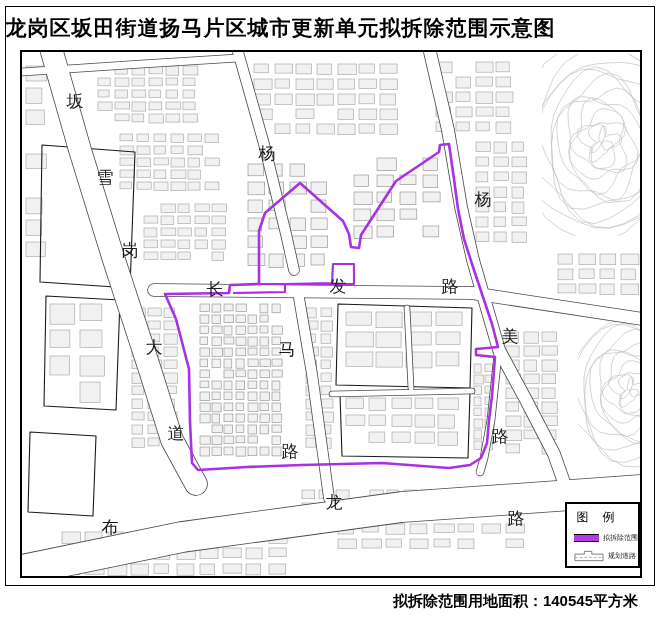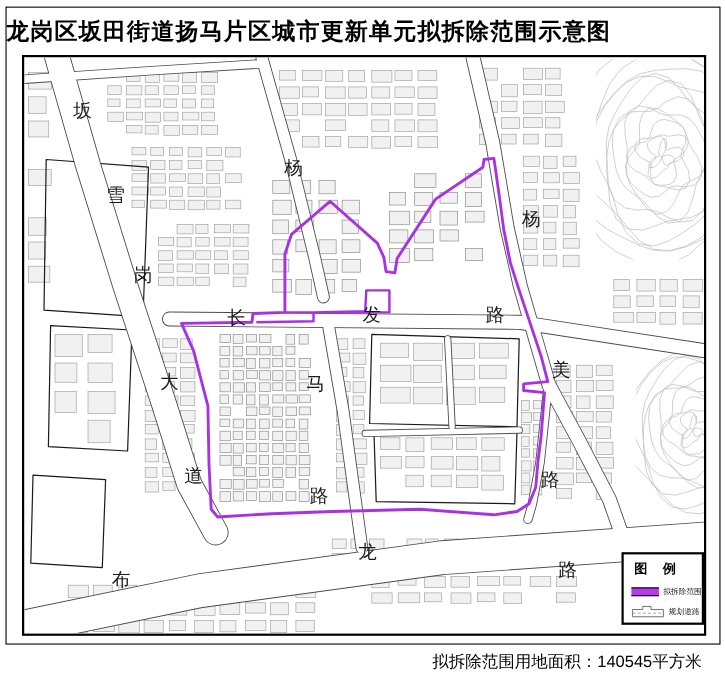--- a/index.html
+++ b/index.html
@@ -7,29 +7,29 @@
        font-family:"Liberation Sans","DejaVu Sans",sans-serif;color:#111;}
   .outer-frame{position:absolute;left:5px;top:6px;width:648px;height:578px;
        border:1px solid #000;pointer-events:none;}
   .page-title{position:absolute;left:0;top:14px;width:561px;text-align:center;
        font-size:21px;font-weight:bold;letter-spacing:1px;color:#000;}
   .map-frame{position:absolute;left:20px;top:50px;width:618px;height:524px;
        border:2px solid #000;background:#fff;overflow:hidden;}
   .map-frame svg{display:block;}
   .legend{position:absolute;left:565px;top:502px;width:71px;height:62px;
        background:#fff;border:2px solid #000;z-index:6;}
-  .legend-title{text-align:center;font-size:12px;font-weight:bold;
+  .legend-title{text-align:center;font-size:12px;font-weight:normal;
        letter-spacing:14px;margin-top:5px;color:#000;}
   .legend-row{display:flex;align-items:center;margin:7px 0 0 7px;}
   .legend-row .lab{font-size:7px;margin-left:4px;color:#222;white-space:nowrap;}
   .sw-demolition{width:30px;height:8px;background:#b43ce8;
        border-top:1.5px solid #000;border-bottom:1.5px solid #000;box-sizing:border-box;}
   .sw-road{width:30px;height:12px;}
   .footer-caption{position:absolute;top:592px;right:21px;font-size:15px;
-       font-weight:normal;color:#000;}
+       font-weight:bold;color:#000;}
 </style>
 </head>
 <body>
 
 <div class="outer-frame"></div>
 
 <div class="page-title">龙岗区坂田街道扬马片区城市更新单元拟拆除范围示意图</div>
 
 <div class="map-frame">
   <svg id="map-svg" width="618" height="524" viewBox="20 50 618 524" xmlns="http://www.w3.org/2000/svg">

